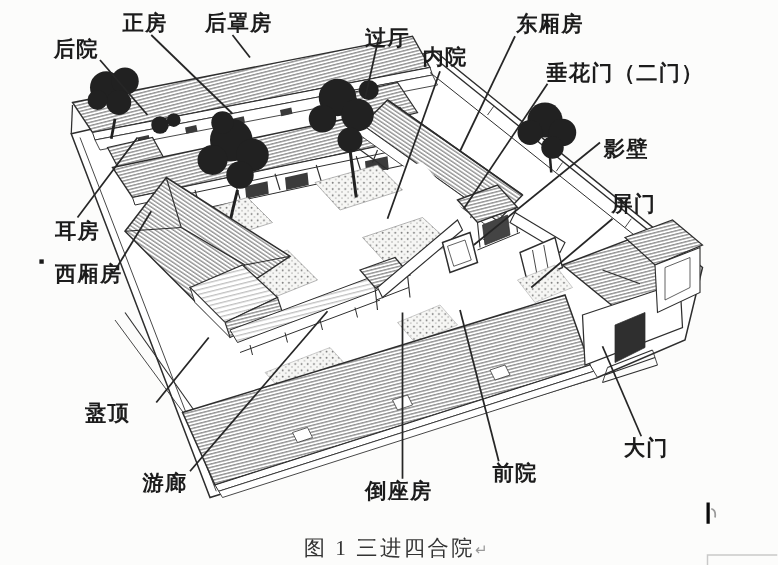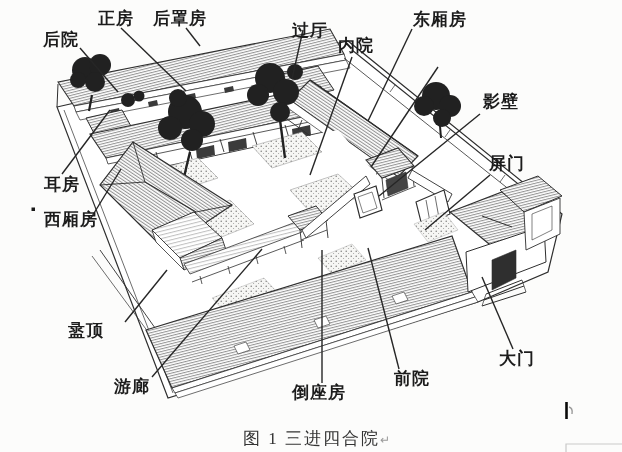--- a/index.html
+++ b/index.html
@@ -263,25 +263,26 @@
   <g>
     <line x1="566.5" y1="402" x2="566.5" y2="419" stroke="#0a0a0a" stroke-width="2.6"></line>
     <path d="M569,407 q4,1 3,7" stroke="#9a9a9a" stroke-width="1.4" fill="none"></path>
   </g>
 
   <path d="M566,452 L566,444 L622,444" stroke="#c9c9c9" stroke-width="1.2" fill="none"></path>
 </svg>
 
 <div class="label" style="left:43px;top:31px">后院</div>
 <div class="label" style="left:98px;top:10px">正房</div>
-<div class="label" style="left:153px;top:10px">后罩房</div>
+<div class="label" style="left:164px;top:10px">后罩房</div>
 <div class="label" style="left:292px;top:22px">过厅</div>
 <div class="label" style="left:413px;top:11px">东厢房</div>
 <div class="label" style="left:338px;top:37px">内院</div>
-<div class="label" style="left:483px;top:93px">影壁</div>
+<div class="label" style="left:437px;top:50px">垂花门（二门）</div>
+<div class="label" style="left:483px;top:111px">影壁</div>
 <div class="label" style="left:489px;top:155px">屏门</div>
 <div class="label" style="left:44px;top:176px">耳房</div>
 <div class="label" style="left:44px;top:211px">西厢房</div>
 <div class="label" style="left:68px;top:322px">盝顶</div>
 <div class="label" style="left:114px;top:378px">游廊</div>
 <div class="label" style="left:292px;top:384px">倒座房</div>
 <div class="label" style="left:394px;top:370px">前院</div>
 <div class="label" style="left:499px;top:350px">大门</div>
 
 <div class="caption"><span>图 1 三进四合院</span><span class="ret">↵</span></div>

